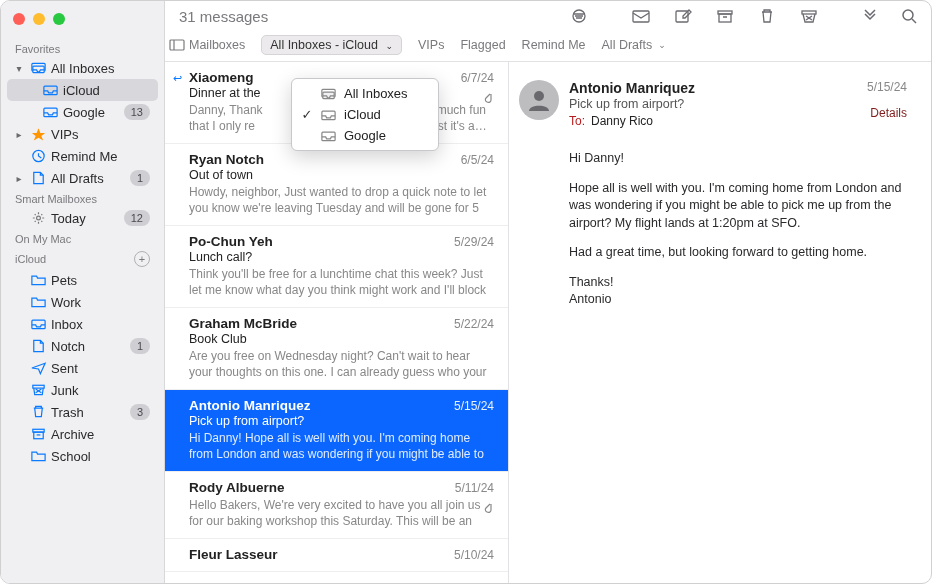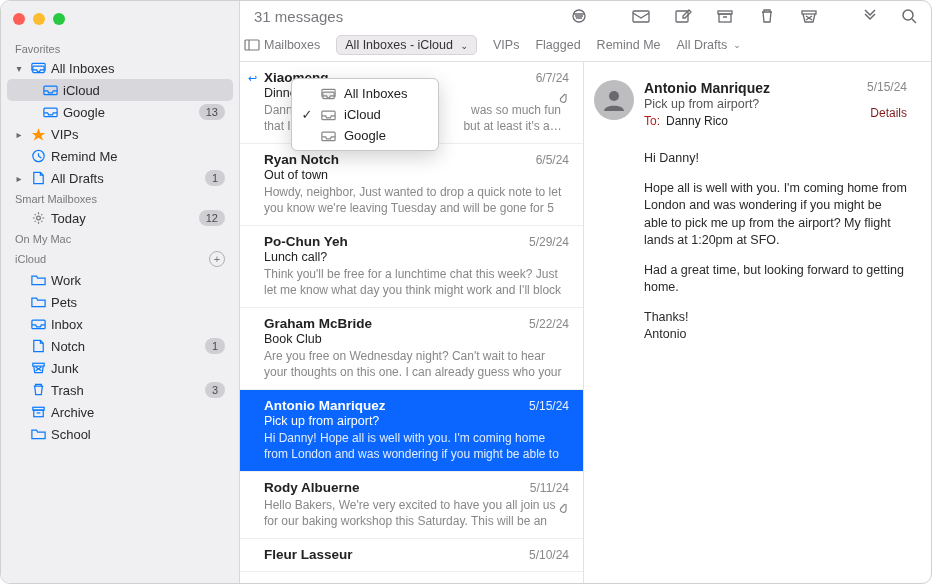--- a/index.html
+++ b/index.html
@@ -1,19 +1,19 @@
 <!DOCTYPE html>
 <html><head>
 <meta charset="utf-8">
 <style>
   * { box-sizing: border-box; margin: 0; padding: 0; }
   body { font-family: -apple-system, "Helvetica Neue", Arial, sans-serif; font-size: 13px; color: #222; width: 932px; height: 584px; overflow: hidden; }
   .window { width: 932px; height: 584px; background: #fff; border-radius: 10px; border: 1px solid #d0d0d0; display: flex; position: relative; overflow: hidden; }
   
-  .sidebar { width: 239px; background: #f0f0f2; border-right: 1px solid #d8d8d8; padding-top: 6px; display: flex; flex-direction: column; }
+  .sidebar { width: 164px; background: #f0f0f2; border-right: 1px solid #d8d8d8; padding-top: 6px; display: flex; flex-direction: column; }
   .traffic { display: flex; gap: 8px; padding: 6px 12px 14px; }
   .tl { width: 12px; height: 12px; border-radius: 50%; }
   .red { background:#ff5f57; } .yellow{background:#febc2e;} .green{background:#28c840;}
   .sec-label { font-size: 11px; color: #7a7a7e; padding: 4px 14px 2px; display:flex; align-items:center; justify-content:space-between;}
   .sb-item { display: flex; align-items: center; padding: 3px 8px 3px 6px; margin: 0 6px; border-radius: 5px; gap: 4px; cursor: default; }
   .sb-item.sel { background: #d8d8dc; }
   .sb-item .chev { width: 12px; color: #6a6a6e; font-size: 10px; text-align:center; }
   .sb-item .ico { width: 18px; height: 16px; color: #0a7aff; display:flex; align-items:center; justify-content:center;}
   .sb-item .ico.orange { color:#ff9500;} .sb-item .ico.gray{color:#7a7a7e;}
   .sb-item .lbl { flex: 1; font-size: 13px; color:#2a2a2c;}
@@ -161,30 +161,30 @@
       <span class="plusbtn">+</span>
     </div>
     <div>
         <div class="sb-item">
           <span class="chev"></span>
           <span class="ico">
             <svg width="17" height="14" viewBox="0 0 18 14" fill="none" stroke="currentColor" stroke-width="1.3">
               <path d="M2 3 L7 3 L8 5 L16 5 L16 12 L2 12 Z"></path>
             </svg>
           </span>
+          <span class="lbl">Pets</span>
+        </div>
+        <div class="sb-item">
+          <span class="chev"></span>
+          <span class="ico">
+            <svg width="17" height="14" viewBox="0 0 18 14" fill="none" stroke="currentColor" stroke-width="1.3">
+              <path d="M2 3 L7 3 L8 5 L16 5 L16 12 L2 12 Z"></path>
+            </svg>
+          </span>
           <span class="lbl">Work</span>
-        </div>
-        <div class="sb-item">
-          <span class="chev"></span>
-          <span class="ico">
-            <svg width="17" height="14" viewBox="0 0 18 14" fill="none" stroke="currentColor" stroke-width="1.3">
-              <path d="M2 3 L7 3 L8 5 L16 5 L16 12 L2 12 Z"></path>
-            </svg>
-          </span>
-          <span class="lbl">Pets</span>
         </div>
         <div class="sb-item">
           <span class="chev"></span>
           <span class="ico">
             <svg width="17" height="14" viewBox="0 0 18 14" fill="none" stroke="currentColor" stroke-width="1.3">
               <rect x="2" y="3" width="14" height="9" rx="1"></rect>
               <path d="M2 8 L6 8 L7 10 L11 10 L12 8 L16 8"></path>
             </svg>
           </span>
           <span class="lbl">Inbox</span>
@@ -192,20 +192,29 @@
         <div class="sb-item">
           <span class="chev"></span>
           <span class="ico">
             <svg width="17" height="14" viewBox="0 0 18 14" fill="none" stroke="currentColor" stroke-width="1.3">
               <path d="M4 1 L11 1 L14 4 L14 13 L4 13 Z"></path>
               <path d="M11 1 L11 4 L14 4"></path>
             </svg>
           </span>
           <span class="lbl">Notch</span>
           <span class="badge">1</span>
+        </div>
+        <div class="sb-item">
+          <span class="chev"></span>
+          <span class="ico">
+            <svg width="17" height="14" viewBox="0 0 18 14" fill="none" stroke="currentColor" stroke-width="1.3">
+              <path d="M2 7 L16 2 L11 13 L9 8 Z"></path>
+            </svg>
+          </span>
+          <span class="lbl">Sent</span>
         </div>
         <div class="sb-item">
           <span class="chev"></span>
           <span class="ico">
             <svg width="17" height="14" viewBox="0 0 18 14" fill="none" stroke="currentColor" stroke-width="1.3">
               <rect x="3" y="2" width="12" height="3"></rect>
               <path d="M4 5 L5 12 L13 12 L14 5"></path>
               <line x1="6" y1="6" x2="12" y2="10"></line>
               <line x1="12" y1="6" x2="6" y2="10"></line>
             </svg>

